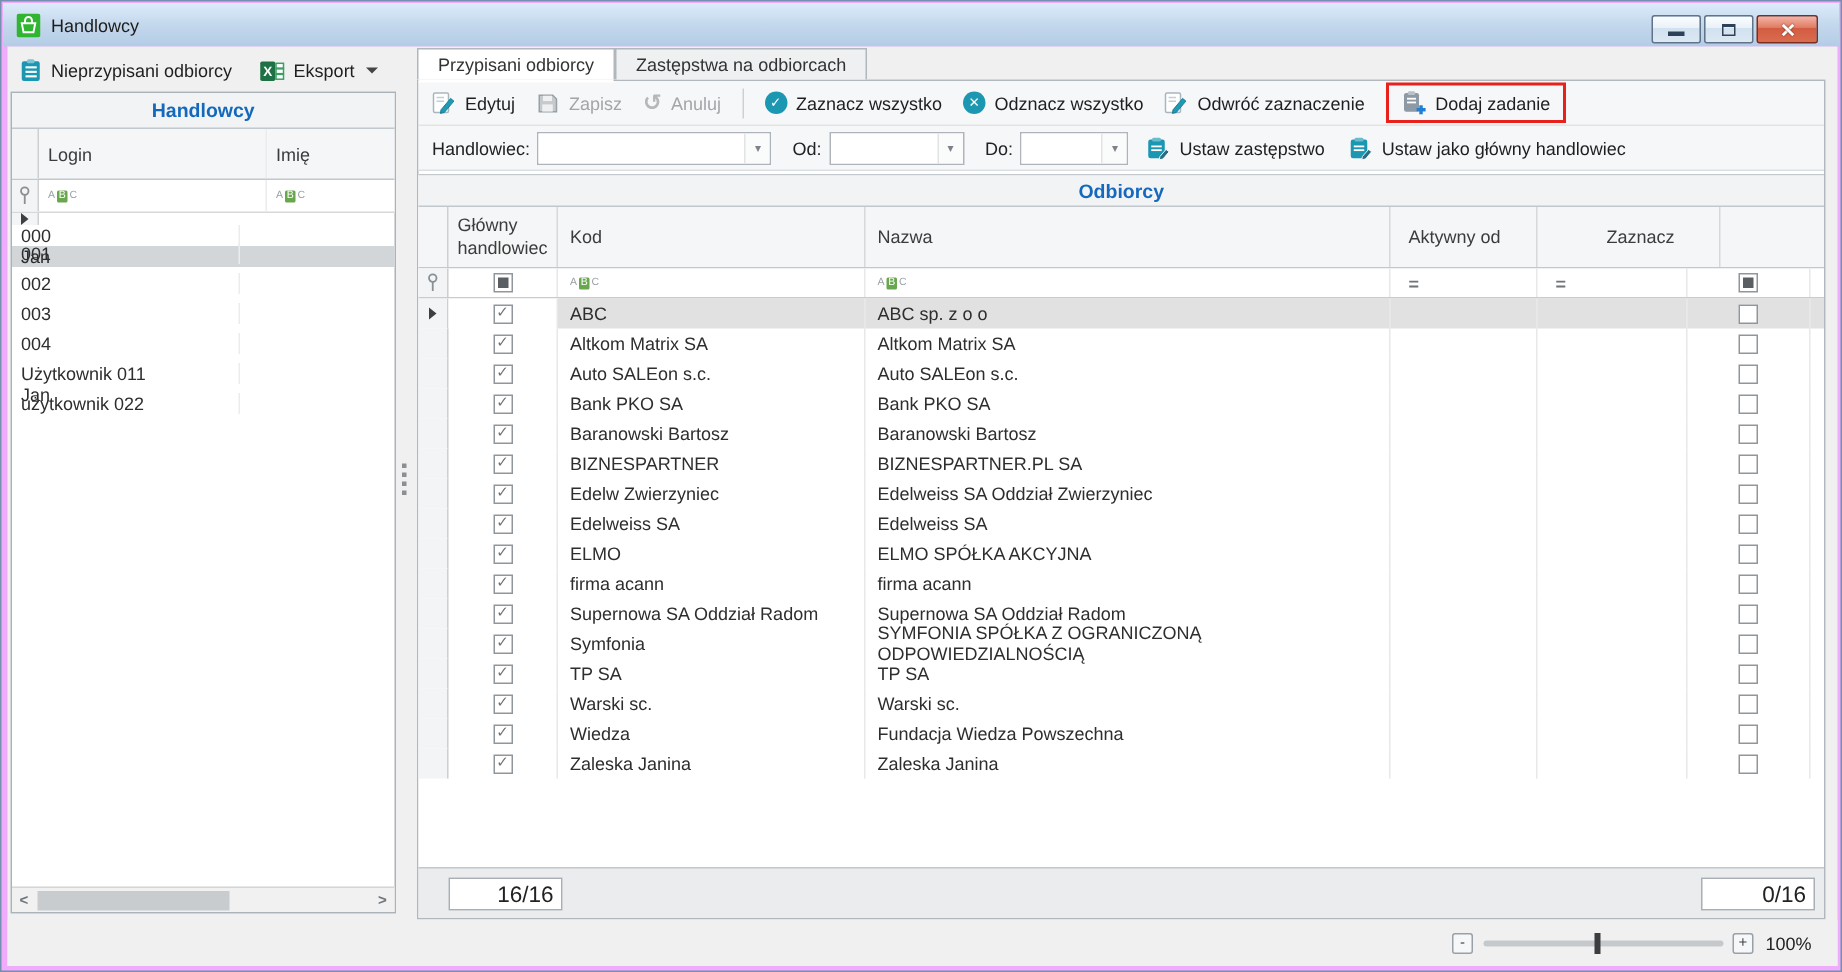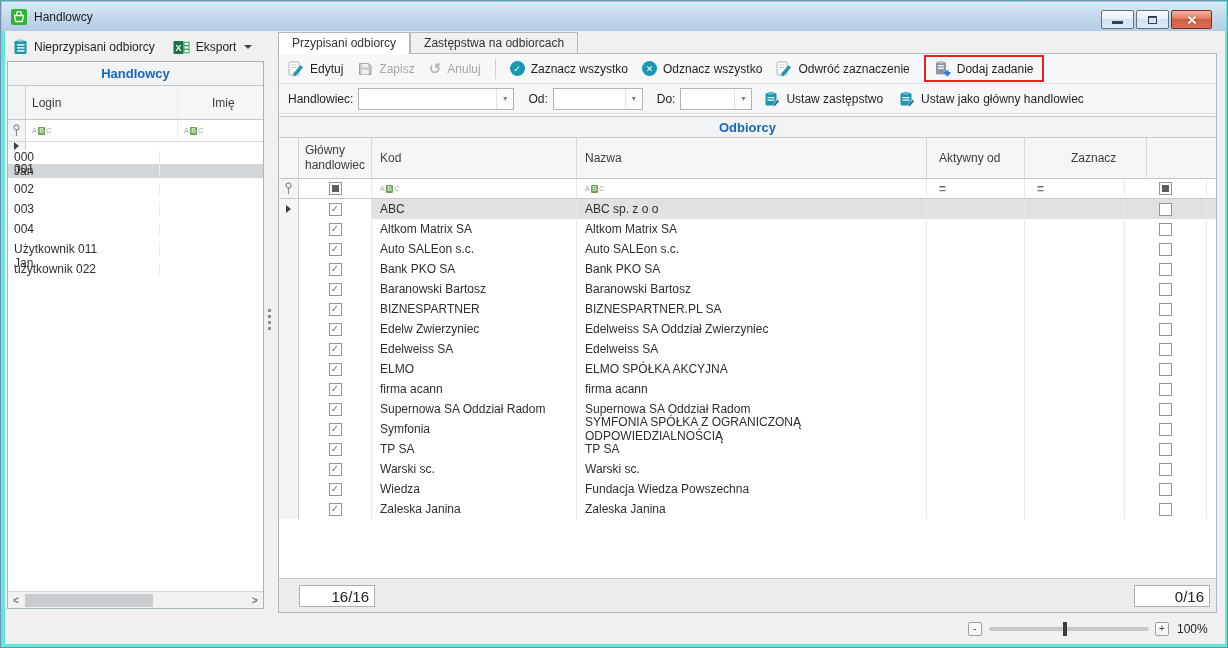--- a/index.html
+++ b/index.html
@@ -1,20 +1,20 @@
 <!DOCTYPE html>
 <html><head>
 <meta charset="utf-8">
 <style>
   * { box-sizing: border-box; margin: 0; padding: 0; }
   html,body { width:1228px; height:648px; }
   body { font-family:"Liberation Sans","DejaVu Sans",sans-serif; font-size:12px; color:#2e2e2e; position:relative; background:#fff; }
 
   
-  .frame { position:absolute; inset:0; background:#5eead4; border:1px solid #7191af; }
+  .frame { position:absolute; inset:0; background:#f0abfc; border:1px solid #7191af; }
   .titlebar { position:absolute; top:1px; left:1px; right:1px; height:29px;
     background:linear-gradient(#dcebfa,#c4d8ec 50%,#b3cce6); display:flex; align-items:center; }
   .app-icon { width:16px; height:16px; margin:0 7px 0 9px; }
   .title-text { font-size:12px; color:#1d1d1d; }
   .winbtns { position:absolute; top:8px; right:14px; display:flex; gap:2px; }
   .wbtn { height:19px; border-radius:2px; border:1px solid #5f7489; display:flex; align-items:center; justify-content:center;
     background:linear-gradient(#fbfdfe,#e9f1f8 45%,#d2e1ef 46%,#dce8f4); }
   .wbtn.min,.wbtn.res { width:33px; }
   .wbtn.close { width:41px; border-color:#7d2d1e;
     background:linear-gradient(#f4b3a6,#e07a61 45%,#d25c41 46%,#da6c50); }
@@ -173,21 +173,21 @@
         <span>Eksport</span>
         <span class="caret"></span>
       </div>
     </div>
 
     <div class="lpanel">
       <div class="lcaption">Handlowcy</div>
       <div class="lhead">
         <div class="lcell w-lind"></div>
         <div class="lhc w-login">Login</div>
-        <div class="lhc w-imie" style="border-right:none;margin-left:28px;">Imię</div>
+        <div class="lhc w-imie" style="border-right:none;">Imię</div>
       </div>
       <div class="lfilter">
         <div class="lcell w-lind">
           <svg width="9" height="13" viewBox="0 0 9 13">
             <circle cx="4.5" cy="3.4" r="2.5" fill="none" stroke="#8b9094" stroke-width="1.2"></circle>
             <line x1="4.5" y1="5.9" x2="4.5" y2="12" stroke="#8b9094" stroke-width="1.2"></line>
           </svg>
         </div>
         <div class="lcell w-login">
             <span class="abc">

